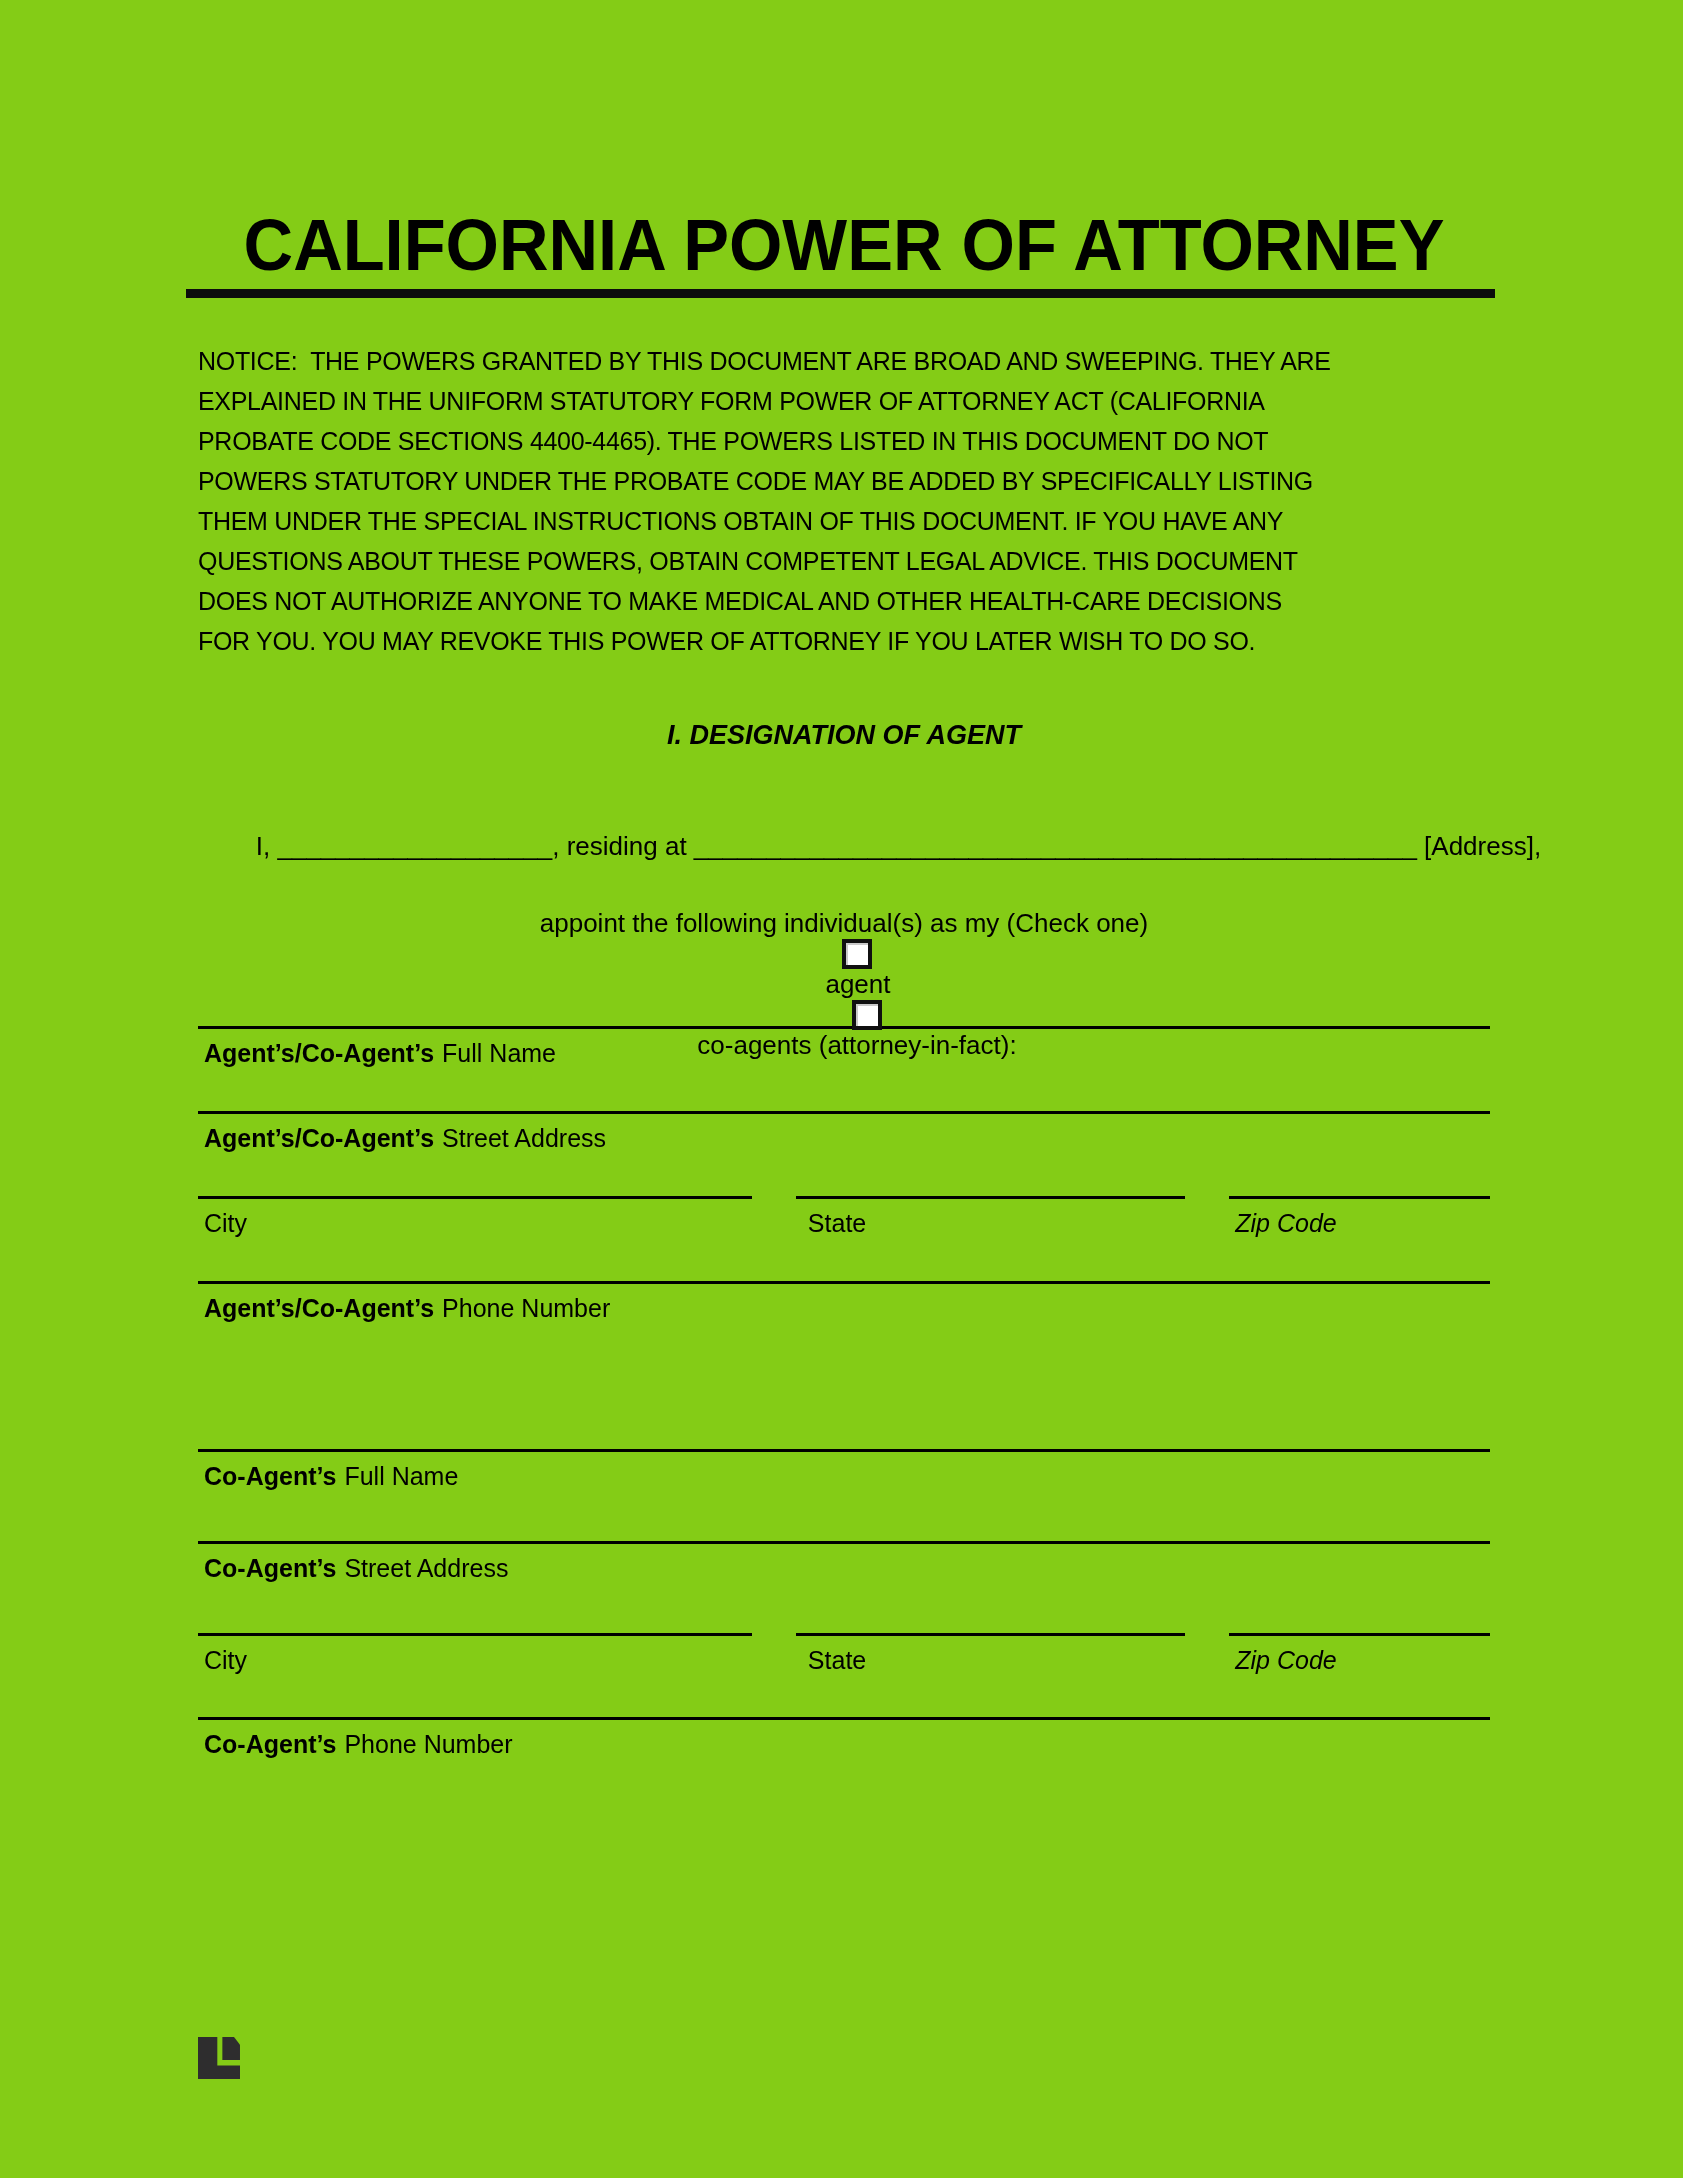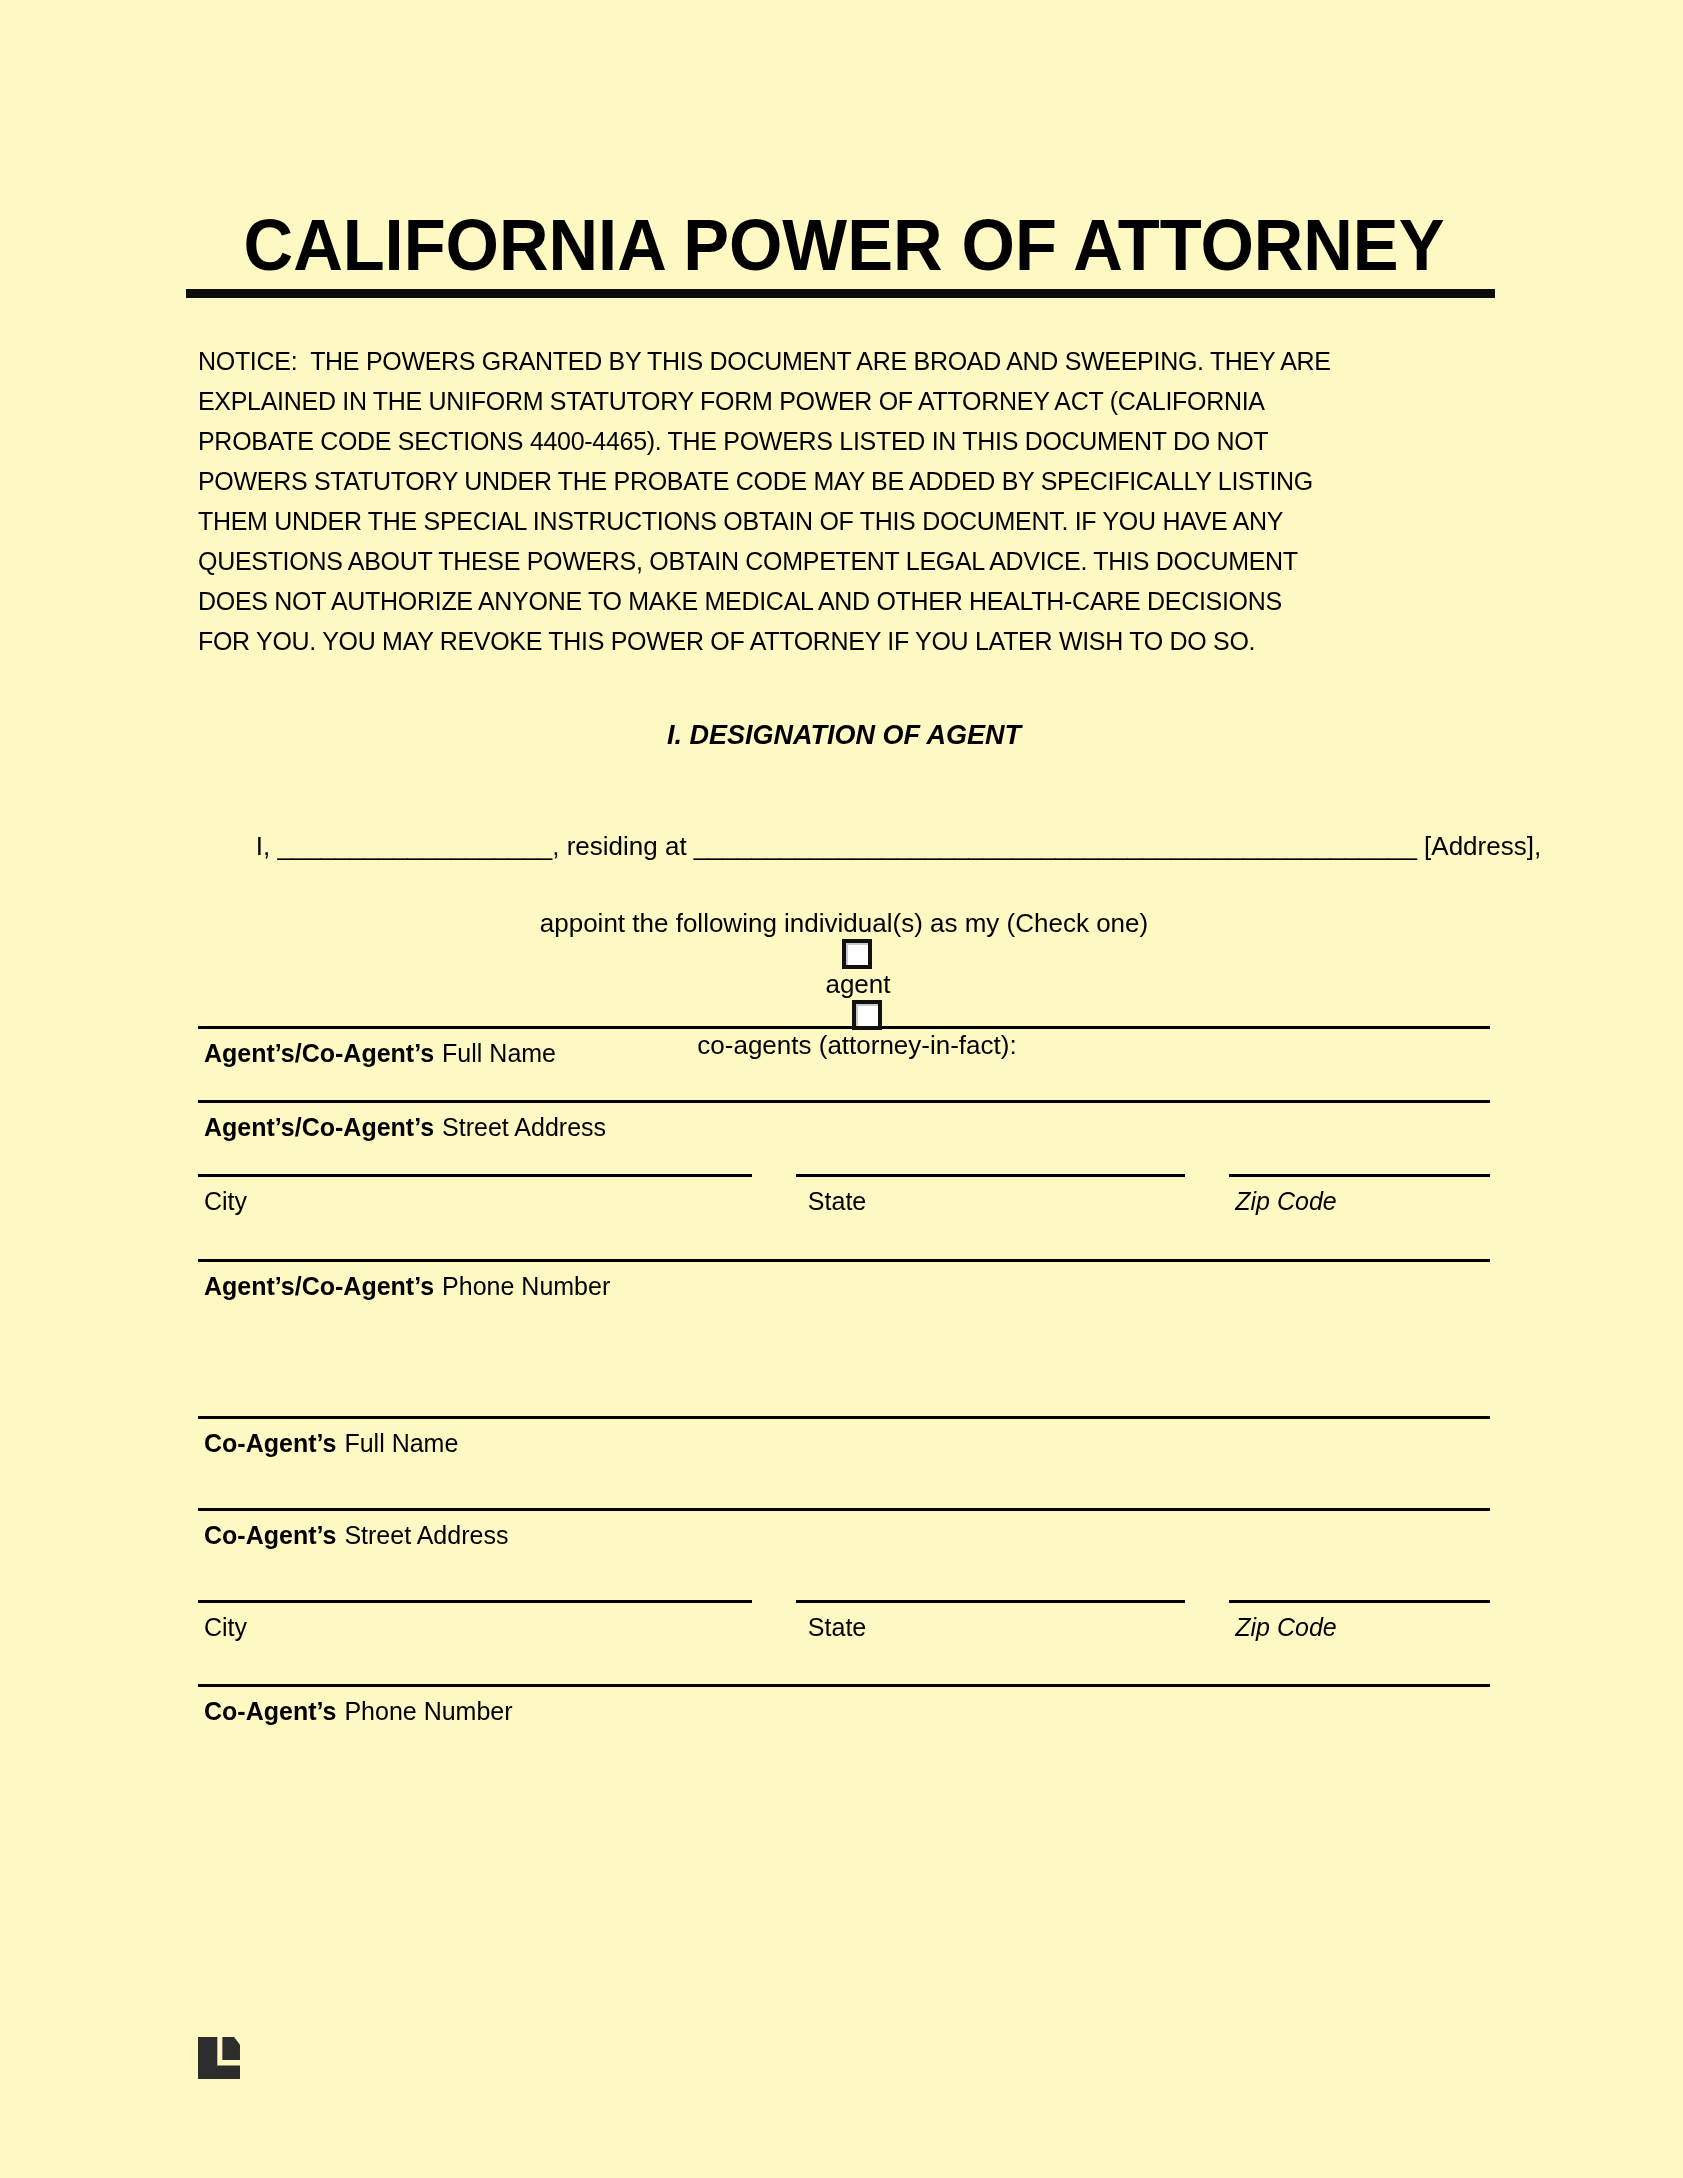--- a/index.html
+++ b/index.html
@@ -6,21 +6,21 @@
   html, body { background: #ffffff; }
   body {
     width: 1683px; height: 2178px;
     font-family: "Liberation Sans", sans-serif;
     color: #000;
     position: relative;
   }
   .page {
     position: relative;
     width: 1683px; height: 2178px;
-    background: #fef9c3;
+    background: #84cc16;
     overflow: hidden;
   }
   .content {
     position: absolute;
     left: 198px; top: 0;
     width: 1292px;
   }
 
   
   .doc-title {
@@ -86,21 +86,21 @@
   .cb1-label { margin-left: 28px; }
   .cb2 { margin-left: 46px; }
   .cb2-label { margin-left: 26px; }
 
   
   .fields-group { font-size: 25px; }
   .group-agent { margin-top: 76px; }
   .group-coagent { margin-top: 83px; }
   .field-row {
     border-top: 3px solid #000;
-    height: 74px;
+    height: 85px;
     padding: 10px 0 0 6px;
   }
   .group-coagent .field-row { height: 92px; }
   .csz-row { display: flex; height: 85px; gap: 40px; }
   .group-coagent .csz-row { height: 84px; }
   .csz-cell {
     border-top: 3px solid #000;
     padding: 10px 0 0 6px;
   }
   .csz-city  { width: 591px; margin-right: 4px; }

